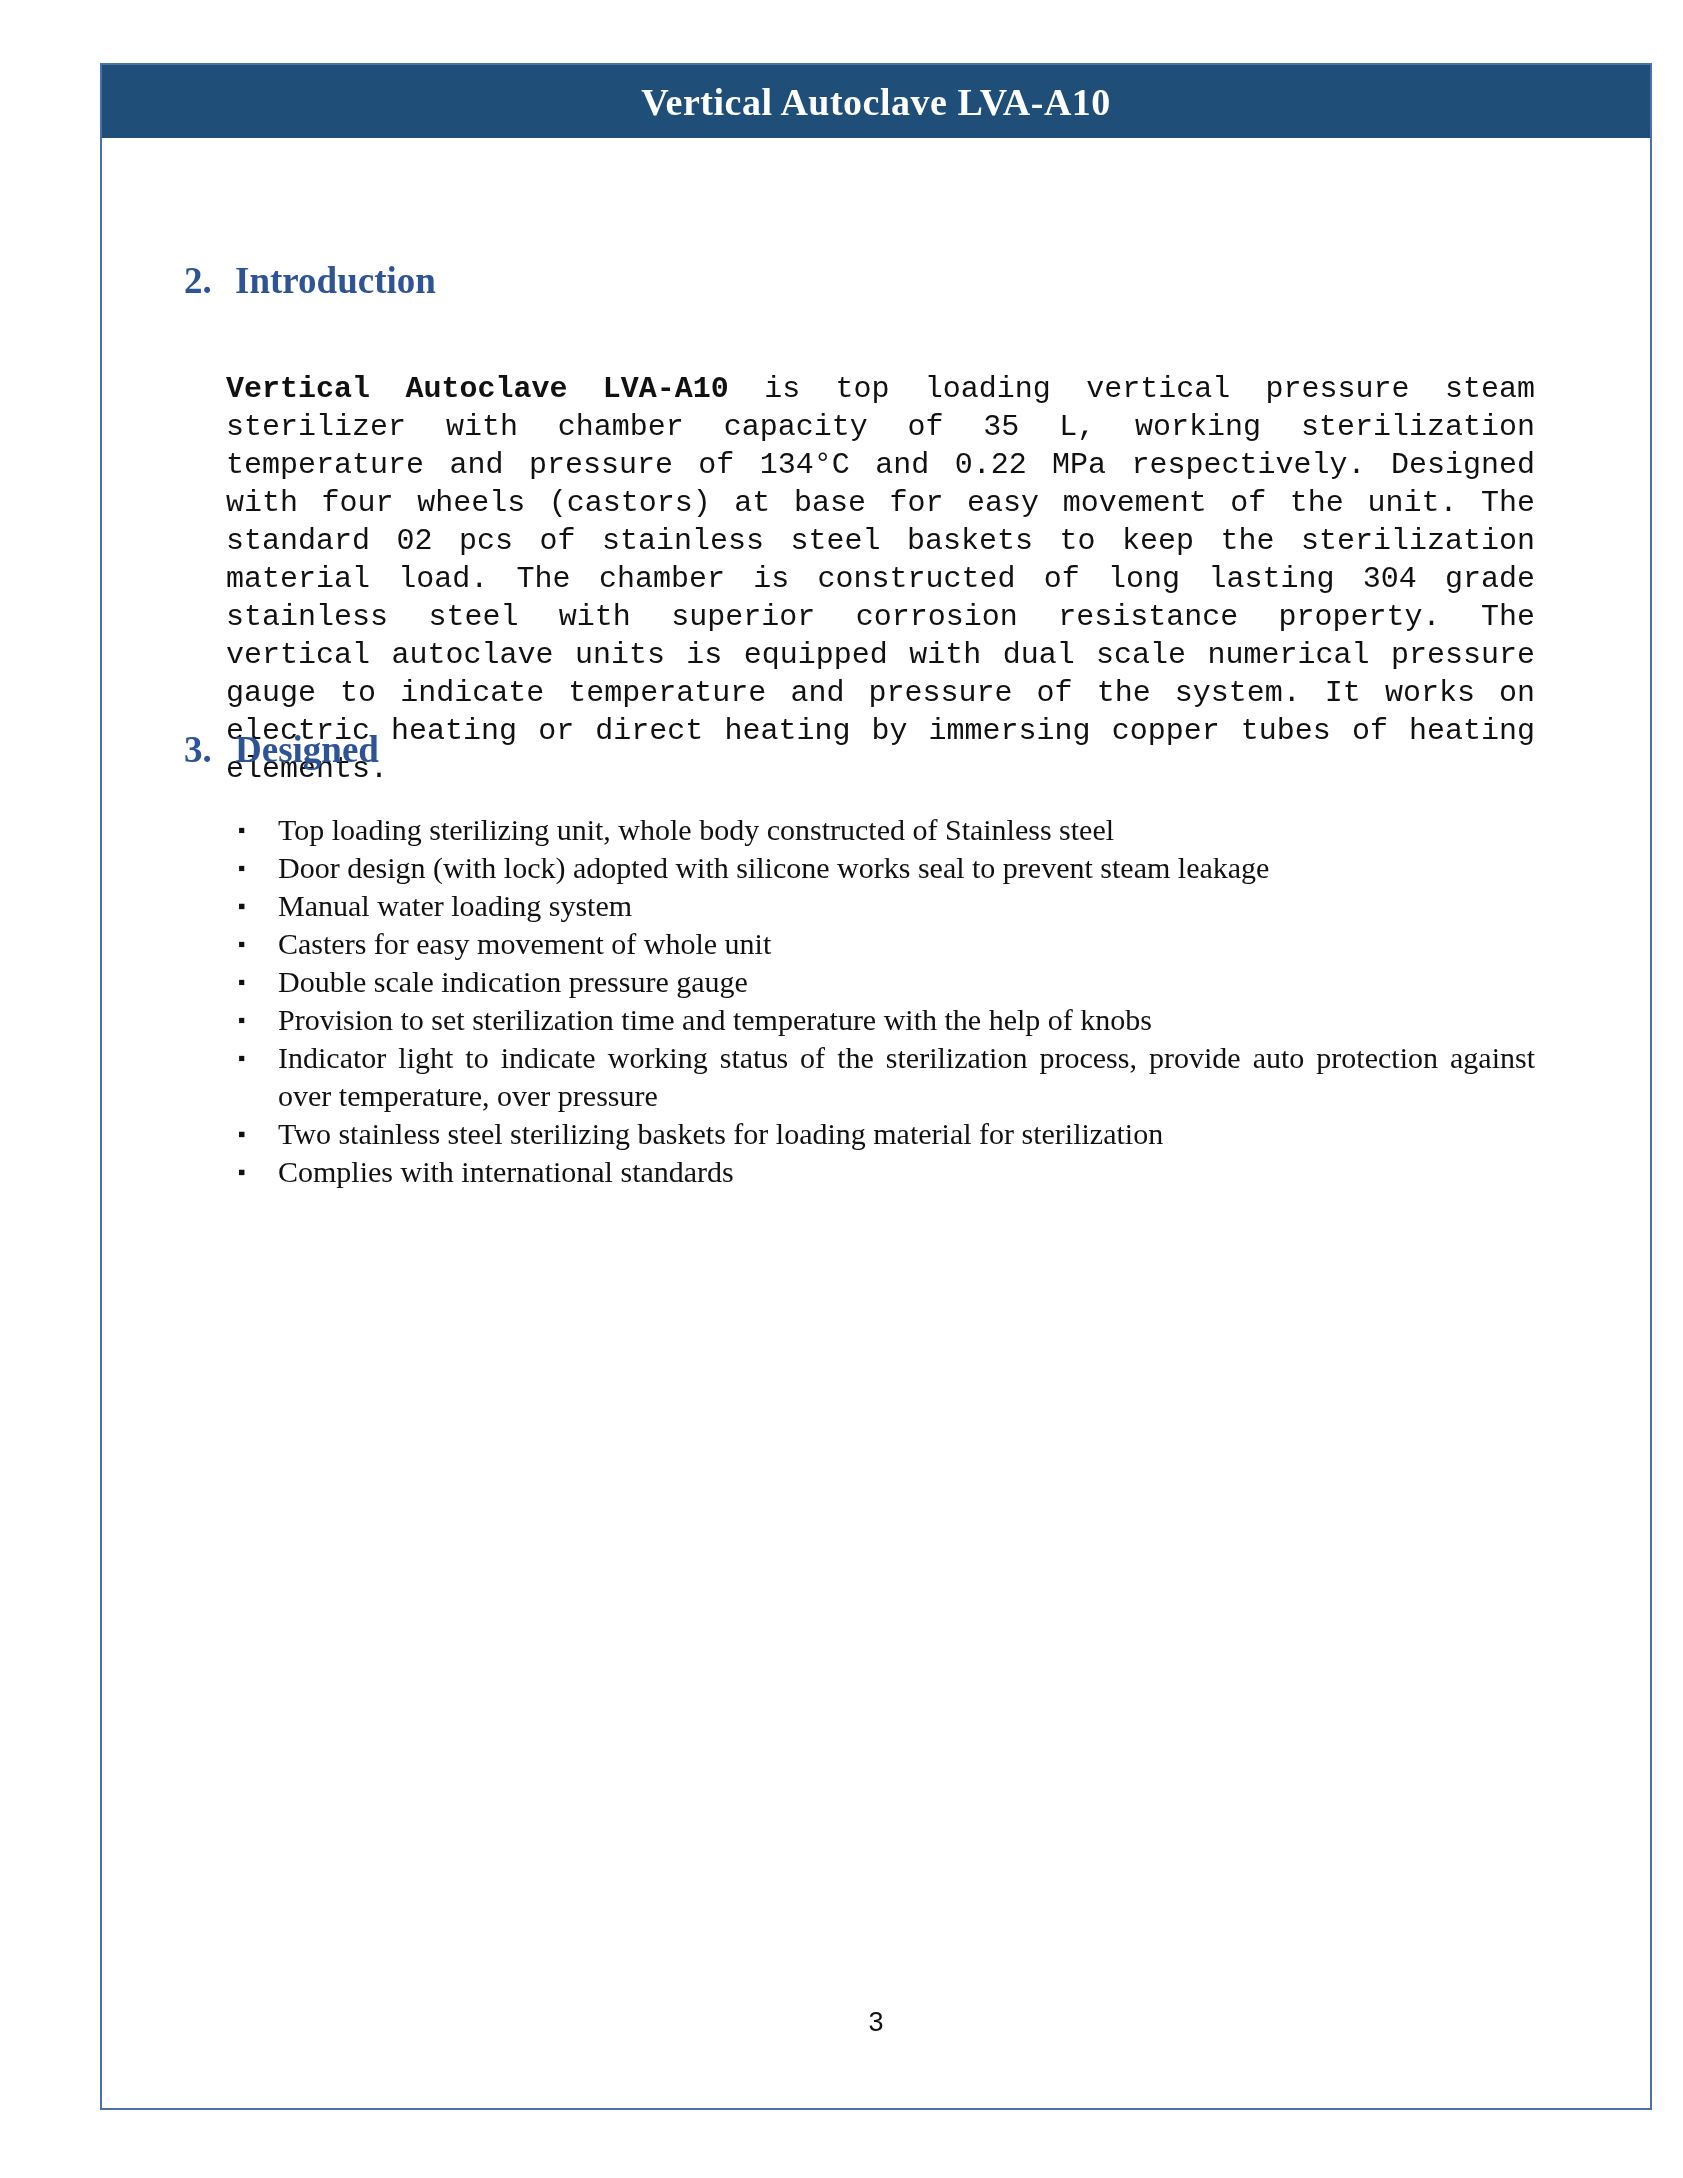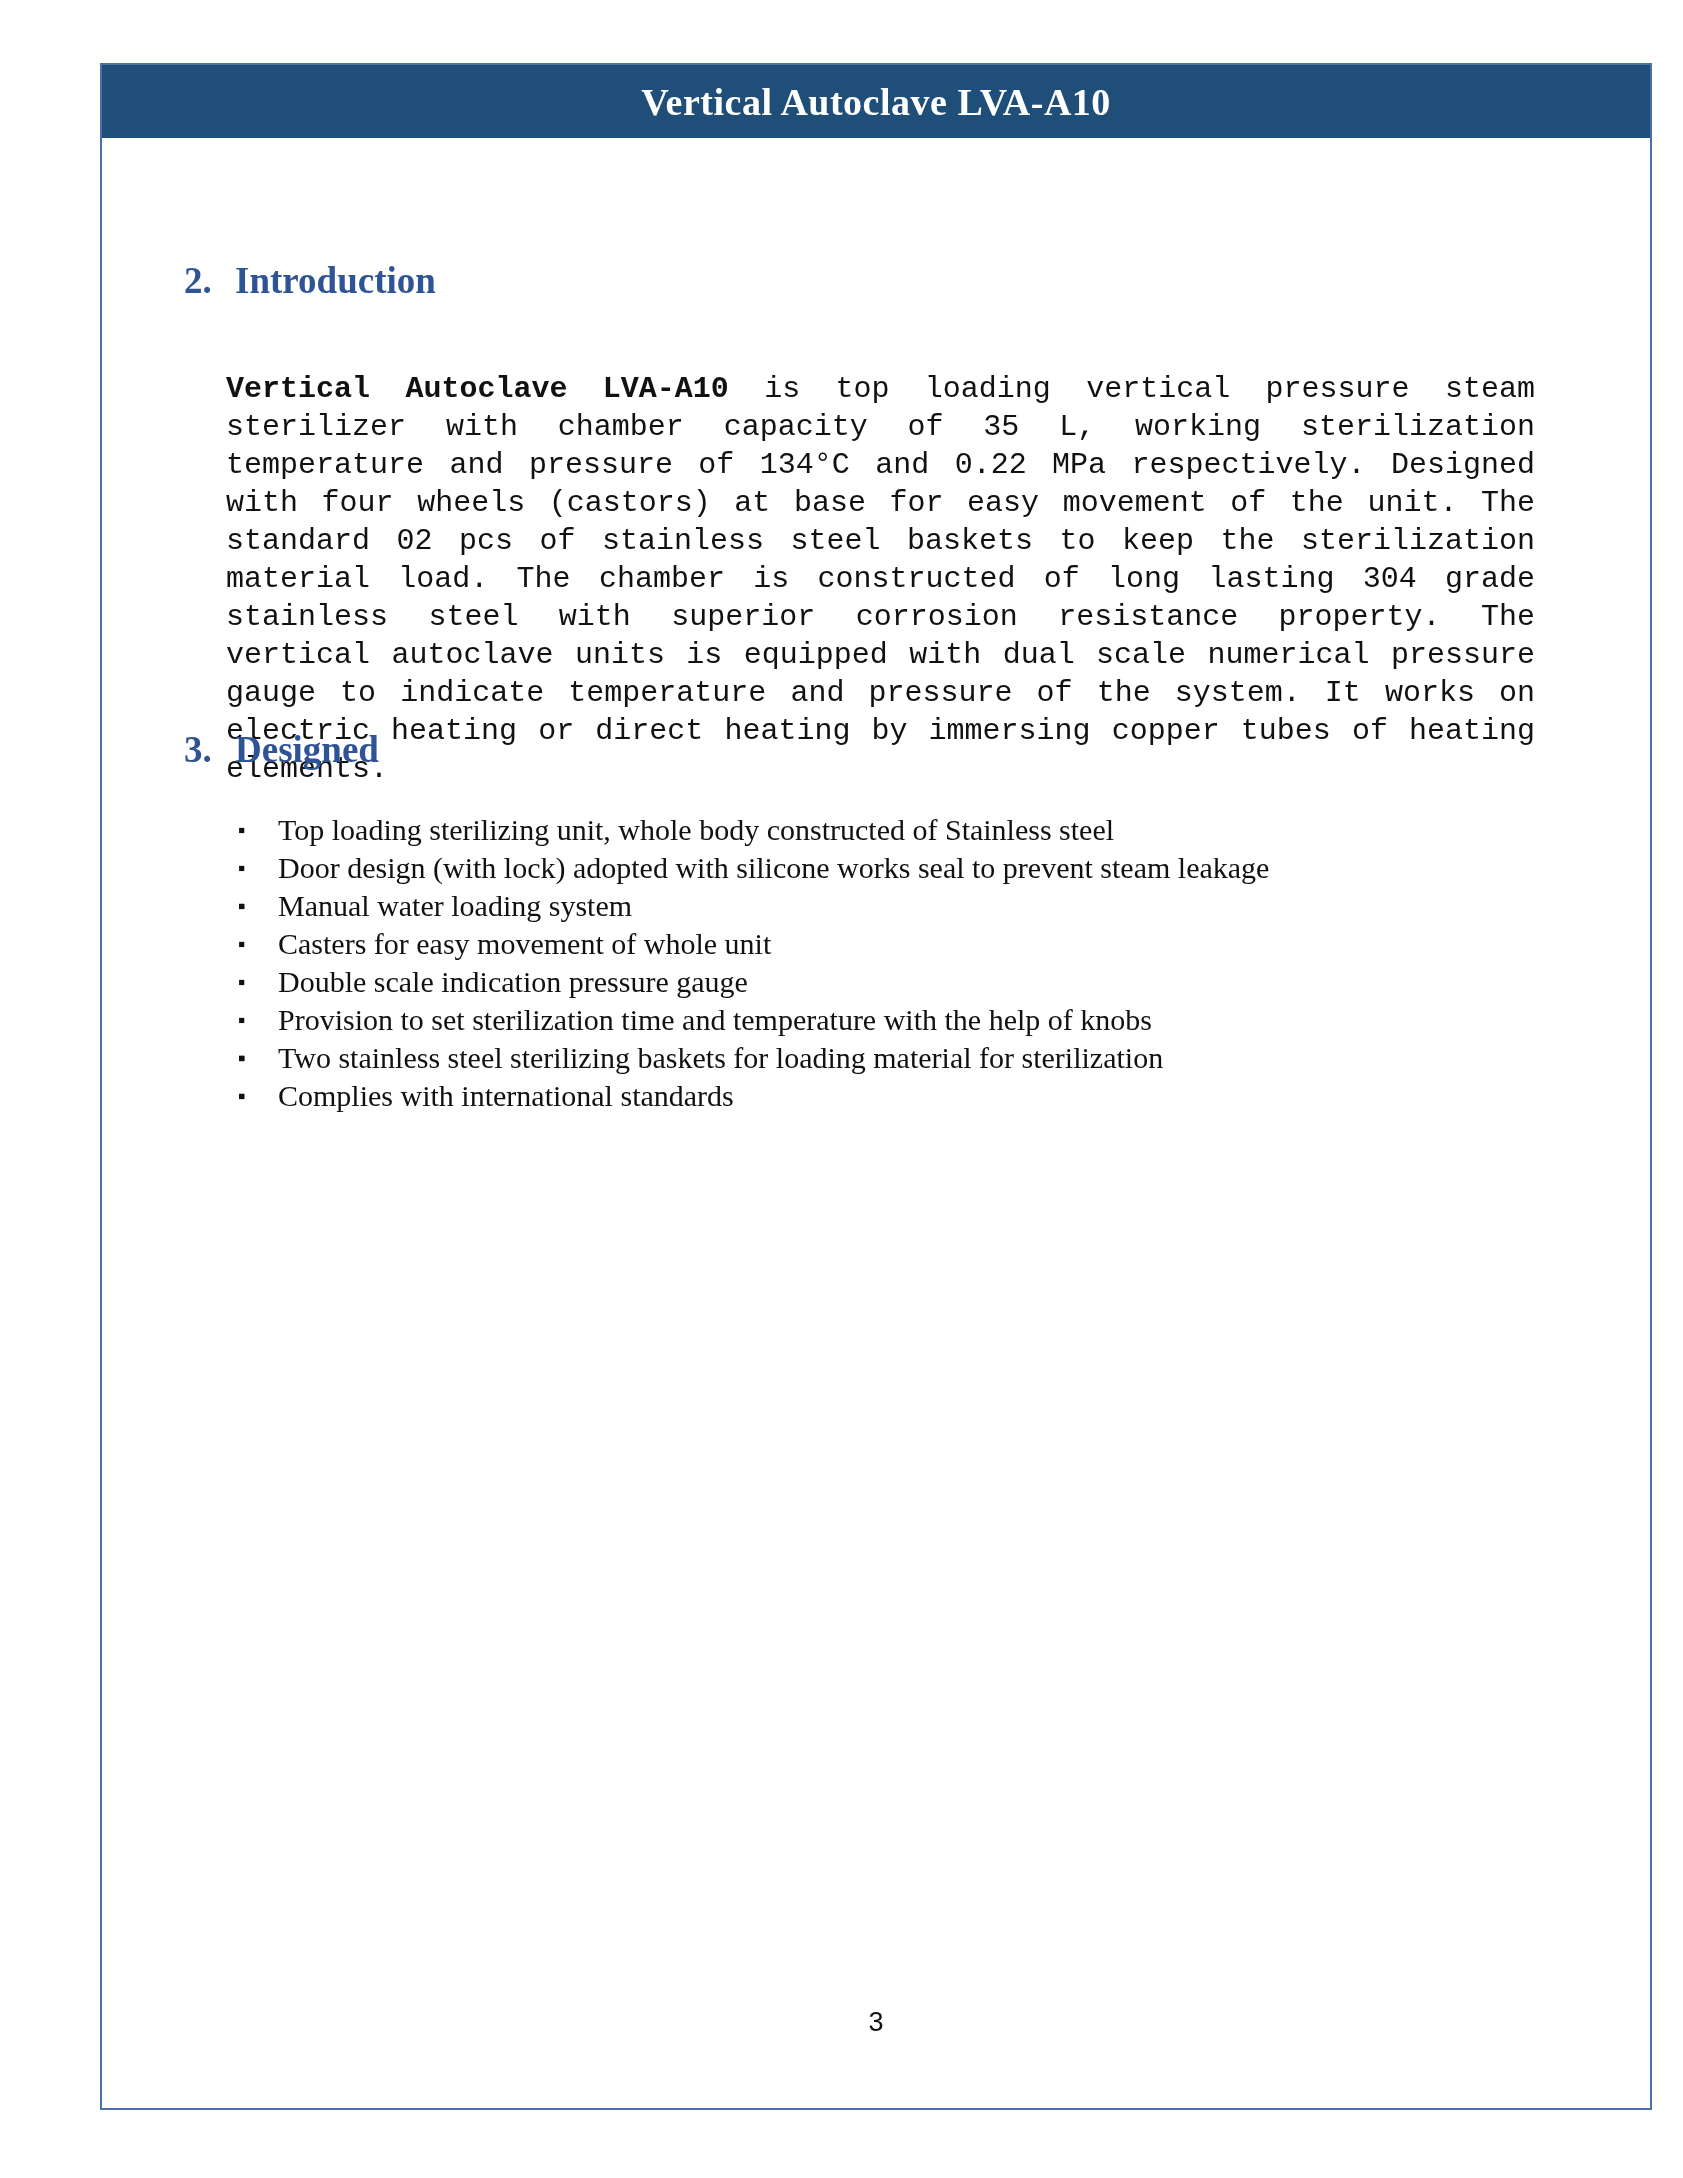--- a/index.html
+++ b/index.html
@@ -110,21 +110,21 @@
   </div>
 
   <ul class="features-list">
     <li><span class="bullet-glyph">▪</span><span>Top loading sterilizing unit, whole body constructed of Stainless steel</span></li>
     <li><span class="bullet-glyph">▪</span><span>Door design (with lock) adopted with silicone works seal to prevent steam leakage</span></li>
     <li><span class="bullet-glyph">▪</span></li>
     <li><span class="bullet-glyph">▪</span><span>Manual water loading system</span></li>
     <li><span class="bullet-glyph">▪</span><span>Casters for easy movement of whole unit</span></li>
     <li><span class="bullet-glyph">▪</span><span>Double scale indication pressure gauge</span></li>
     <li><span class="bullet-glyph">▪</span><span>Provision to set sterilization time and temperature with the help of knobs</span></li>
-    <li><span class="bullet-glyph">▪</span></li>
+    <li><span class="bullet-glyph">▪</span><span>Indicator light to indicate working status of the sterilization process, provide auto protection against over temperature, over pressure</span></li>
     <li><span class="bullet-glyph">▪</span></li>
     <li><span class="bullet-glyph">▪</span><span>Two stainless steel sterilizing baskets for loading material for sterilization</span></li>
     <li><span class="bullet-glyph">▪</span></li>
     <li><span class="bullet-glyph">▪</span><span>Complies with international standards</span></li>
   </ul>
 
   <div class="page-number">3</div>
 
 </div>
 

